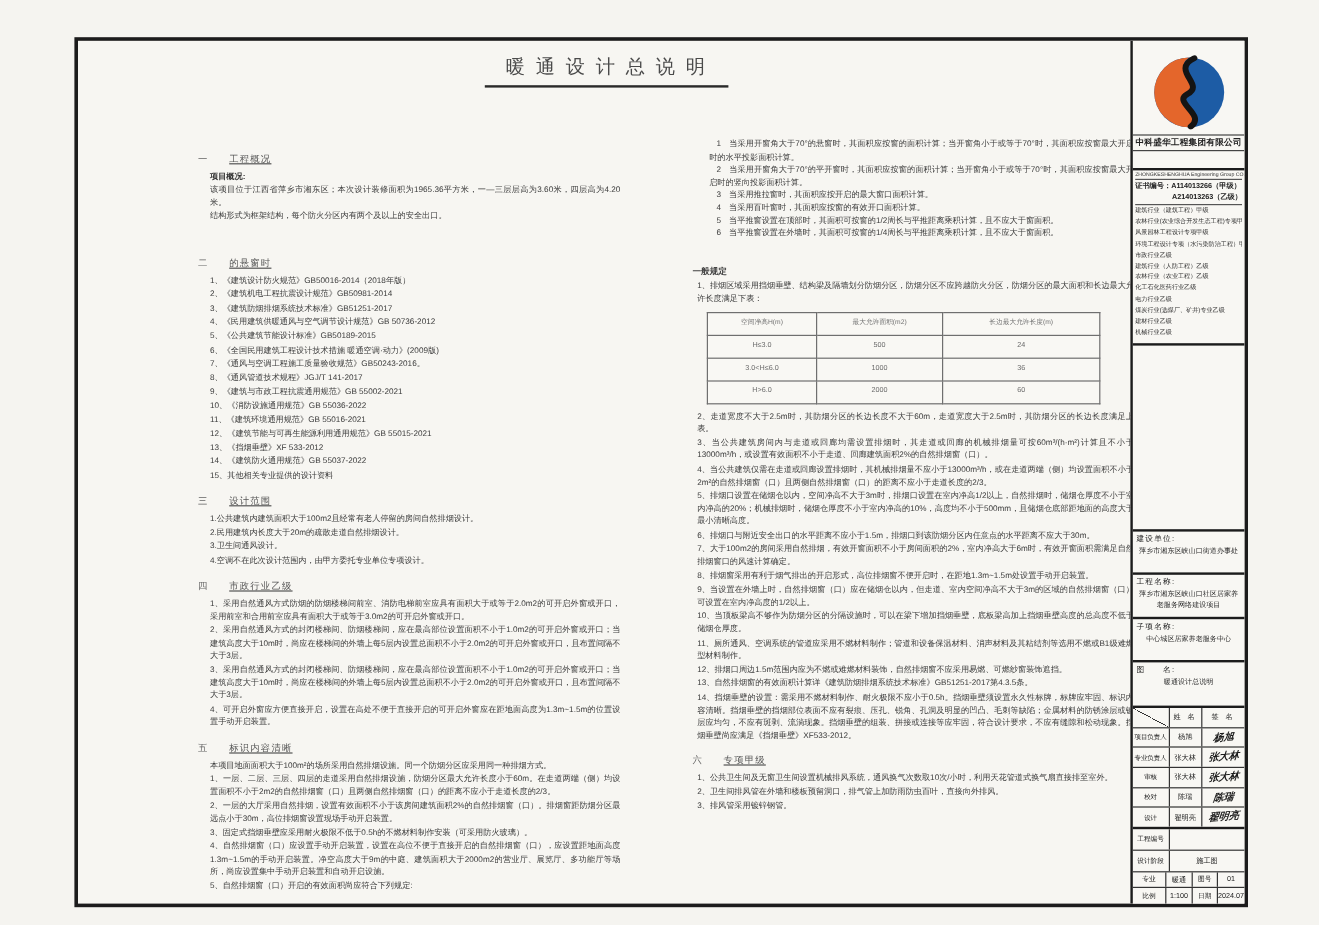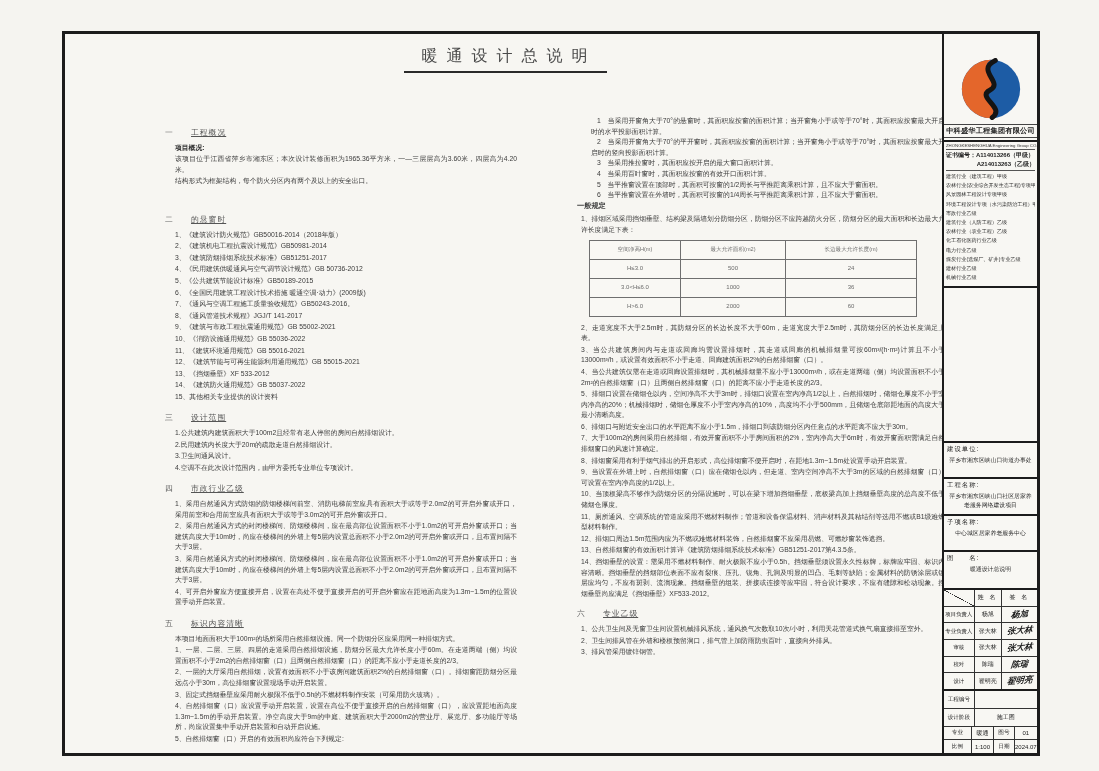--- a/index.html
+++ b/index.html
@@ -13,32 +13,32 @@
   .col{position:absolute;font-size:6.8px;line-height:10.6px;text-align:justify;}
   .col-left{left:100px;top:94px;width:352px;height:620px;overflow:hidden;}
   .col-mid{left:512px;top:82px;width:368px;height:634px;overflow:hidden;}
   .sec-head{font-size:7.8px;letter-spacing:1px;color:#555;margin-bottom:4px;text-decoration:underline;}
   .sec-num{display:inline-block;width:26px;color:#666;}
   .sec-body p{margin:0 0 1px 0;padding-left:10px;}
   .sec-body p:first-child{font-weight:bold;color:#333;}
   .sec-body.plain p:first-child{font-weight:normal;color:#3b3b3b;}
   .rules p{margin:0;padding-left:14px;text-indent:6px;}
   .g-items p,.r-lines p{margin:0 0 1px 0;padding-left:4px;}
-  .g-head{font-size:7.2px;font-weight:bold;color:#444;margin:0 0 3px 0;}
+  .g-head{font-size:7.2px;font-weight:bold;color:#444;margin:20px 0 3px 0;}
   .g-intro{margin:0 0 3px 0;padding-left:4px;}
   .smoke-table{border-collapse:collapse;margin:4px 0 6px 12px;font-size:6px;color:#6b6b6b;}
   .smoke-table th,.smoke-table td{border:1px solid #6f6f6f;text-align:center;font-weight:normal;
         height:18px;padding:0 6px;background:#f9f8f4;}
   .smoke-table th{font-size:5.6px;color:#707070;}
   .smoke-table td:nth-child(1){width:78px;} .smoke-table td:nth-child(2){width:92px;} .smoke-table td:nth-child(3){width:118px;}
   
   .tstrip{position:absolute;right:0;top:0;width:95px;height:719px;border-left:2.5px solid #1c1c1c;
           display:flex;flex-direction:column;background:#f8f7f3;box-sizing:border-box;}
   .tbox{border-bottom:2px solid #1c1c1c;box-sizing:border-box;overflow:hidden;}
-  .logo-box{height:108px;display:flex;flex-direction:column;align-items:center;justify-content:flex-end;padding-bottom:2px;}
+  .logo-box{height:108px;display:flex;flex-direction:column;align-items:center;justify-content:flex-end;padding-bottom:14px;}
   .logo-box svg{margin-bottom:4px;}
   .co-name{font-size:7.2px;font-weight:bold;color:#222;white-space:nowrap;letter-spacing:0.2px;border-top:1px solid #444;border-bottom:1px solid #444;padding:1px 0;width:100%;text-align:center;}
   .cert-box{height:146px;padding:1px 2px;}
   .en-name{font-size:4.3px;color:#333;white-space:nowrap;border-bottom:1px solid #555;padding-bottom:1px;margin-bottom:1px;}
   .cert-line{font-size:6px;font-weight:bold;color:#222;white-space:nowrap;}
   .cert-line2{font-size:6px;font-weight:bold;color:#222;text-align:right;white-space:nowrap;border-bottom:1px solid #555;padding-bottom:1px;margin-bottom:1px;}
   .quals div{font-size:5.1px;line-height:9.2px;white-space:nowrap;overflow:hidden;color:#2e2e2e;}
   .empty-box{height:155px;}
   .fld{padding:2px 3px;}
   .fld-owner{height:36px;} .fld-project{height:37px;} .fld-sub{height:36px;} .fld-fig{height:38px;}
@@ -180,21 +180,21 @@
           <p>8、排烟窗采用有利于烟气排出的开启形式，高位排烟窗不便开启时，在距地1.3m~1.5m处设置手动开启装置。</p>
           <p>9、当设置在外墙上时，自然排烟窗（口）应在储烟仓以内，但走道、室内空间净高不大于3m的区域的自然排烟窗（口）可设置在室内净高度的1/2以上。</p>
           <p>10、当顶板梁高不够作为防烟分区的分隔设施时，可以在梁下增加挡烟垂壁，底板梁高加上挡烟垂壁高度的总高度不低于储烟仓厚度。</p>
           <p>11、厕所通风、空调系统的管道应采用不燃材料制作；管道和设备保温材料、消声材料及其粘结剂等选用不燃或B1级难燃型材料制作。</p>
           <p>12、排烟口周边1.5m范围内应为不燃或难燃材料装饰，自然排烟窗不应采用易燃、可燃纱窗装饰遮挡。</p>
           <p>13、自然排烟窗的有效面积计算详《建筑防烟排烟系统技术标准》GB51251-2017第4.3.5条。</p>
           <p>14、挡烟垂壁的设置：需采用不燃材料制作、耐火极限不应小于0.5h。挡烟垂壁须设置永久性标牌，标牌应牢固、标识内容清晰。挡烟垂壁的挡烟部位表面不应有裂痕、压孔、锐角、孔洞及明显的凹凸、毛刺等缺陷；金属材料的防锈涂层或镀层应均匀，不应有斑剥、流淌现象。挡烟垂壁的组装、拼接或连接等应牢固，符合设计要求，不应有缝隙和松动现象。挡烟垂壁尚应满足《挡烟垂壁》XF533-2012。</p>
         </div>
 
       <div class="sec" style="margin-top:10px">
-        <div class="sec-head"><span class="sec-num">六</span><span>专业乙级</span></div>
+        <div class="sec-head"><span class="sec-num">六</span><span>专项甲级</span></div>
         <div class="r-lines">
             <p>1、公共卫生间及无窗卫生间设置机械排风系统，通风换气次数取10次/小时，利用天花管道式换气扇直接排至室外。</p>
             <p>2、卫生间排风管在外墙和楼板预留洞口，排气管上加防雨防虫百叶，直接向外排风。</p>
             <p>3、排风管采用镀锌钢管。</p>
           </div>
       </div>
     </div>
 
     <div class="tstrip">
       <div class="tbox logo-box">

